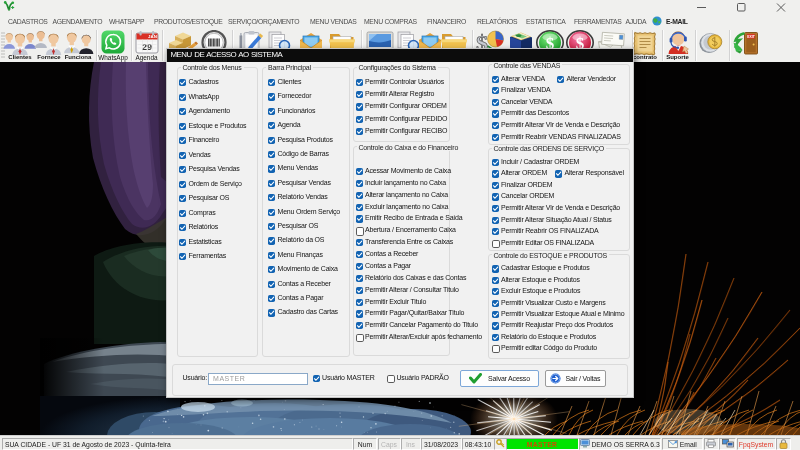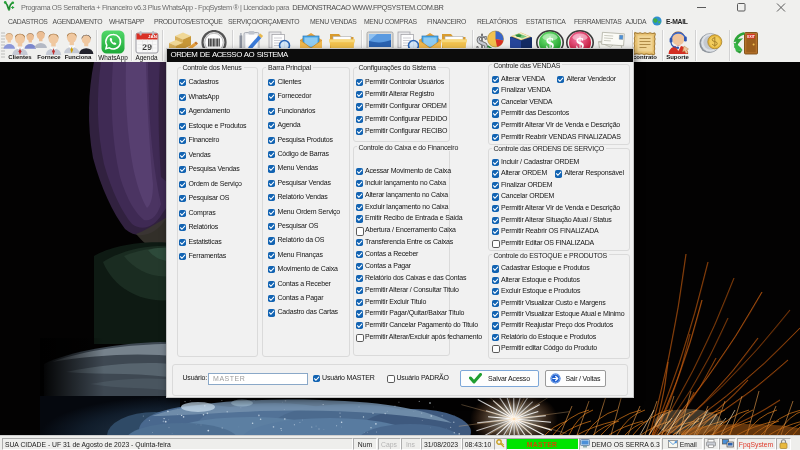--- a/index.html
+++ b/index.html
@@ -31,21 +31,20 @@
 .gray{color:#b4b4b4}
 </style></head><body>
 <div id="titlebar">
     <svg style="position:absolute;left:3px;top:1px" width="12" height="11" viewBox="0 0 12 11">
       <path d="M2 1 C4 3 5 5 5.5 8 L6.5 8 C6.5 5 8 2.5 10 1.5" stroke="#1f8a2f" stroke-width="1.6" fill="none"></path>
       <path d="M5.5 10 L6.5 10 L6.5 6 L5.5 6 Z" fill="#1f8a2f"></path>
       <circle cx="2.2" cy="1.4" r="1.3" fill="#27a33a"></circle>
       <circle cx="9.8" cy="1.8" r="1.3" fill="#27a33a"></circle>
       <path d="M8.2 6.5 h3 M9.7 5 v3" stroke="#27a33a" stroke-width="1"></path>
     </svg>
-    <div id="titletext">Programa OS Serralheria + Financeiro v6.3 Plus WhatsApp - FpqSystem ® | Licenciado para&nbsp; <b>DEMONSTRACAO WWW.FPQSYSTEM.COM.BR</b></div>
     <div class="winbtn" style="left:690px"><svg width="22" height="13">
         <line x1="7" y1="6.5" x2="16" y2="6.5" stroke="#5a5a5a" stroke-width="1"></line>
       </svg></div>
     <div class="winbtn" style="left:730px"><svg width="22" height="13">
         <rect x="7.5" y="2.5" width="7.5" height="7.5" fill="none" stroke="#5a5a5a" stroke-width="1" rx="1"></rect>
       </svg></div>
     <div class="winbtn" style="left:770px"><svg width="22" height="13">
         <path d="M7 2.5 L15 10.5 M15 2.5 L7 10.5" stroke="#5a5a5a" stroke-width="1"></path>
       </svg></div>
   </div>
@@ -609,21 +608,21 @@
       <path d="M676 373 L690 352" stroke="#ffe8c0" stroke-width="0.8" opacity="0.8"></path>
       <path d="M685 373 L699 356" stroke="#ffe8c0" stroke-width="0.8" opacity="0.8"></path>
       <path d="M694 373 L708 348" stroke="#ffe8c0" stroke-width="0.8" opacity="0.8"></path>
       <path d="M703 373 L717 352" stroke="#ffe8c0" stroke-width="0.8" opacity="0.8"></path>
       <path d="M712 373 L726 356" stroke="#ffe8c0" stroke-width="0.8" opacity="0.8"></path>
       <path d="M721 373 L735 348" stroke="#ffe8c0" stroke-width="0.8" opacity="0.8"></path>
       <ellipse cx="745" cy="371" rx="65" ry="9" fill="#b05f14" opacity="0.55"></ellipse>
     </svg>
   </div>
 <div id="dialog">
-    <div class="dtitle">ORDEM DE ACESSO AO SISTEMA</div>
+    <div class="dtitle">MENU DE ACESSO AO SISTEMA</div>
     <div class="gb" style="left:9.5px;top:17.3px;width:79.0px;height:288.5px"></div>
     <div class="gbl" style="left:13.5px;top:14.7px">Controle dos Menus</div>
     <div class="cb" style="left:12.0px;top:29.7px;width:7.2px;height:7.2px">
       <svg viewBox="0 0 10 10" width="7.2" height="7.2">
         <path d="M2 5.2 L4.1 7.3 L8 2.9" fill="none" stroke="#fff" stroke-width="1.5" stroke-linecap="round" stroke-linejoin="round"></path>
       </svg>
     </div>
     <div class="lbl" style="left:21.5px;top:28.7px">Cadastros</div>
     <div class="cb" style="left:12.0px;top:44.2px;width:7.2px;height:7.2px">
       <svg viewBox="0 0 10 10" width="7.2" height="7.2">

